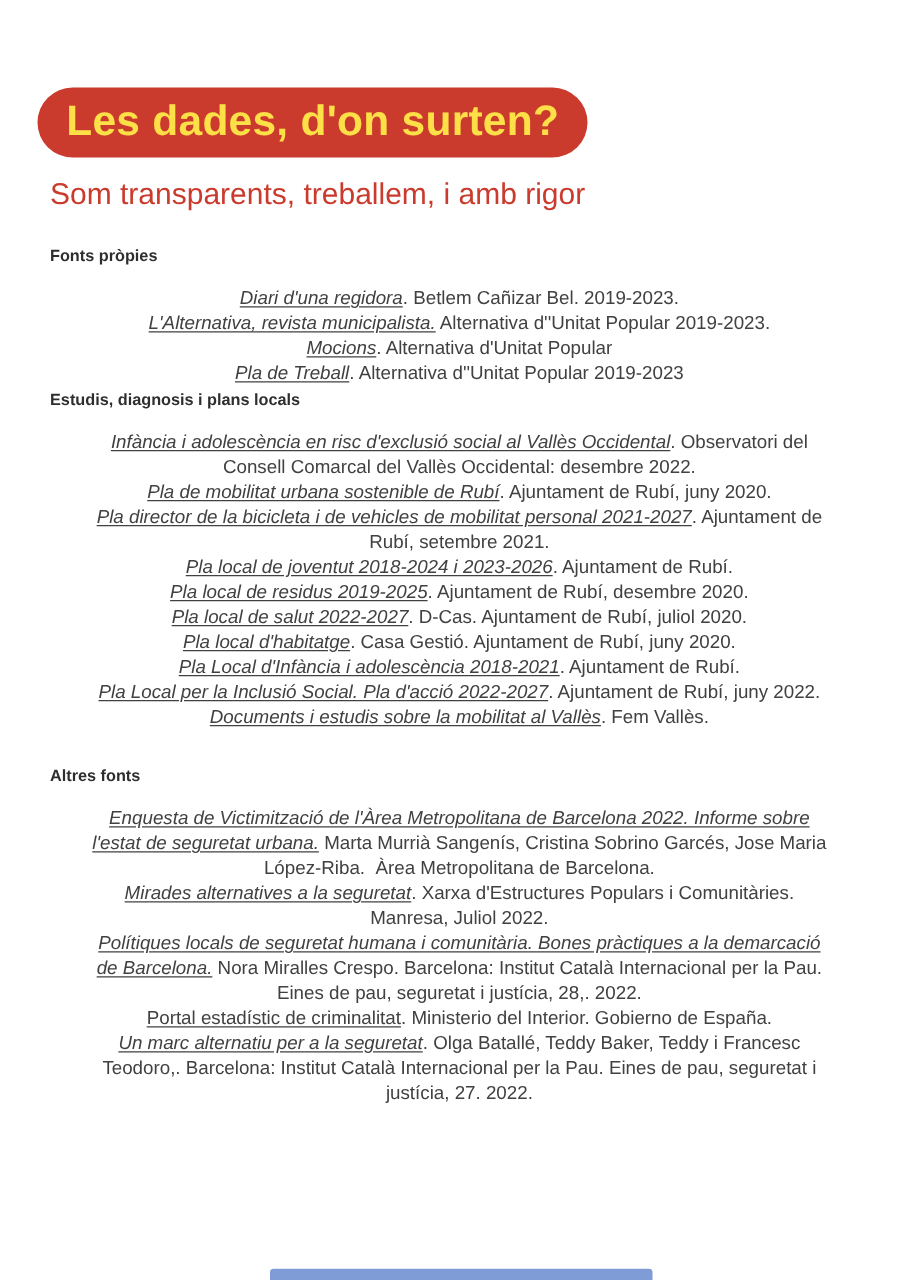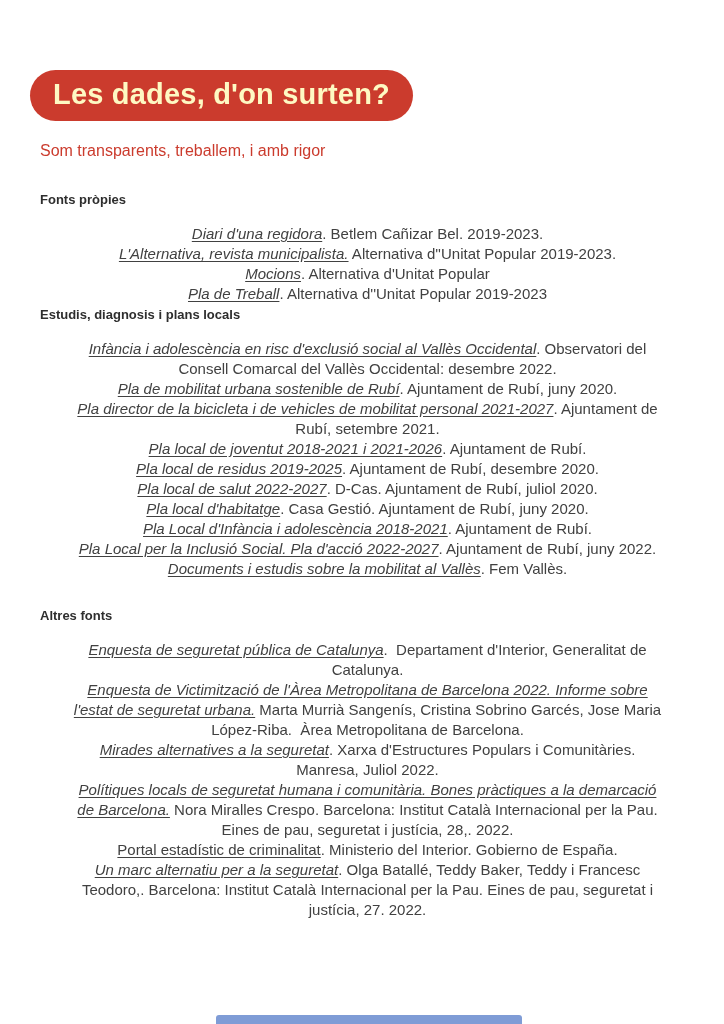--- a/index.html
+++ b/index.html
@@ -13,32 +13,32 @@
   body{
     width:724px;height:1024px;position:relative;overflow:hidden;
     background:#ffffff;
     font-family:"Liberation Sans", sans-serif;
     color:var(--text-dark);
   }
   .pill{
     display:inline-block;
     margin:70px 0 0 30px;
     background:var(--accent-red);
-    color:#fef9c3;
+    color:#fde047;
     font-weight:700;
-    font-size:29px;
+    font-size:34px;
     line-height:1;
     padding:10px 23px 12px 23px;
     border-radius:28px;
     letter-spacing:0.2px;
   }
   .subtitle{
     margin:15px 0 0 40px;
     color:var(--accent-red);
-    font-size:16px;
+    font-size:24px;
     line-height:29px;
   }
   .sections{
     margin:0 40px;
   }
   .section{}
   .section:first-child{margin-top:24px;}
   .section:nth-child(3){margin-top:26px;}
   .section-heading{
     margin:0 0 14px 0;
@@ -94,33 +94,32 @@
         <div class="ref-item"><span class="ref-link">Mocions</span><span class="ref-text">. Alternativa d'Unitat Popular</span></div>
         <div class="ref-item"><span class="ref-link">Pla de Treball</span><span class="ref-text">. Alternativa d''Unitat Popular 2019-2023</span></div>
       </div>
     </section>
     <section class="section">
       <h2 class="section-heading">Estudis, diagnosis i plans locals</h2>
       <div class="ref-list">
         <div class="ref-item"><span class="ref-link">Infància i adolescència en risc d'exclusió social al Vallès Occidental</span><span class="ref-text">. Observatori del Consell Comarcal del Vallès Occidental: desembre 2022.</span></div>
         <div class="ref-item"><span class="ref-link">Pla de mobilitat urbana sostenible de Rubí</span><span class="ref-text">. Ajuntament de Rubí, juny 2020.</span></div>
         <div class="ref-item"><span class="ref-link">Pla director de la bicicleta i de vehicles de mobilitat personal 2021-2027</span><span class="ref-text">. Ajuntament de Rubí, setembre 2021.</span></div>
-        <div class="ref-item"><span class="ref-link">Pla local de joventut 2018-2021 i 2021-2026</span><span class="ref-text">. Ajuntament de Rubí.</span></div>
+        <div class="ref-item"><span class="ref-link">Pla local de joventut 2018-2024 i 2023-2026</span><span class="ref-text">. Ajuntament de Rubí.</span></div>
         <div class="ref-item"><span class="ref-link">Pla local de residus 2019-2025</span><span class="ref-text">. Ajuntament de Rubí, desembre 2020.</span></div>
         <div class="ref-item"><span class="ref-link">Pla local de salut 2022-2027</span><span class="ref-text">. D-Cas. Ajuntament de Rubí, juliol 2020.</span></div>
         <div class="ref-item"><span class="ref-link">Pla local d'habitatge</span><span class="ref-text">. Casa Gestió. Ajuntament de Rubí, juny 2020.</span></div>
         <div class="ref-item"><span class="ref-link">Pla Local d'Infància i adolescència 2018-2021</span><span class="ref-text">. Ajuntament de Rubí.</span></div>
         <div class="ref-item"><span class="ref-link">Pla Local per la Inclusió Social. Pla d'acció 2022-2027</span><span class="ref-text">. Ajuntament de Rubí, juny 2022.</span></div>
         <div class="ref-item"><span class="ref-link">Documents i estudis sobre la mobilitat al Vallès</span><span class="ref-text">. Fem Vallès.</span></div>
       </div>
     </section>
     <section class="section">
       <h2 class="section-heading">Altres fonts</h2>
       <div class="ref-list">
-        <div class="ref-item"><span class="ref-link">Enquesta de seguretat pública de Catalunya</span><span class="ref-text">.&nbsp; Departament d'Interior, Generalitat de Catalunya.</span></div>
         <div class="ref-item"><span class="ref-link">Enquesta de Victimització de l'Àrea Metropolitana de Barcelona 2022. Informe sobre l'estat de seguretat urbana.</span><span class="ref-text"> Marta Murrià Sangenís, Cristina Sobrino Garcés, Jose Maria López-Riba.&nbsp; Àrea Metropolitana de Barcelona.</span></div>
         <div class="ref-item"><span class="ref-link">Mirades alternatives a la seguretat</span><span class="ref-text">. Xarxa d'Estructures Populars i Comunitàries. Manresa, Juliol 2022.</span></div>
         <div class="ref-item"><span class="ref-link">Polítiques locals de seguretat humana i comunitària. Bones pràctiques a la demarcació de Barcelona.</span><span class="ref-text"> Nora Miralles Crespo. Barcelona: Institut Català Internacional per la Pau. Eines de pau, seguretat i justícia, 28,. 2022.</span></div>
         <div class="ref-item"><span class="ref-link upright">Portal estadístic de criminalitat</span><span class="ref-text">. Ministerio del Interior. Gobierno de España.</span></div>
         <div class="ref-item"><span class="ref-link">Un marc alternatiu per a la seguretat</span><span class="ref-text">. Olga Batallé, Teddy Baker, Teddy i Francesc Teodoro,. Barcelona: Institut Català Internacional per la Pau. Eines de pau, seguretat i justícia, 27. 2022.</span></div>
       </div>
     </section>
   </main>
 
 <div class="footer-bar"></div>

